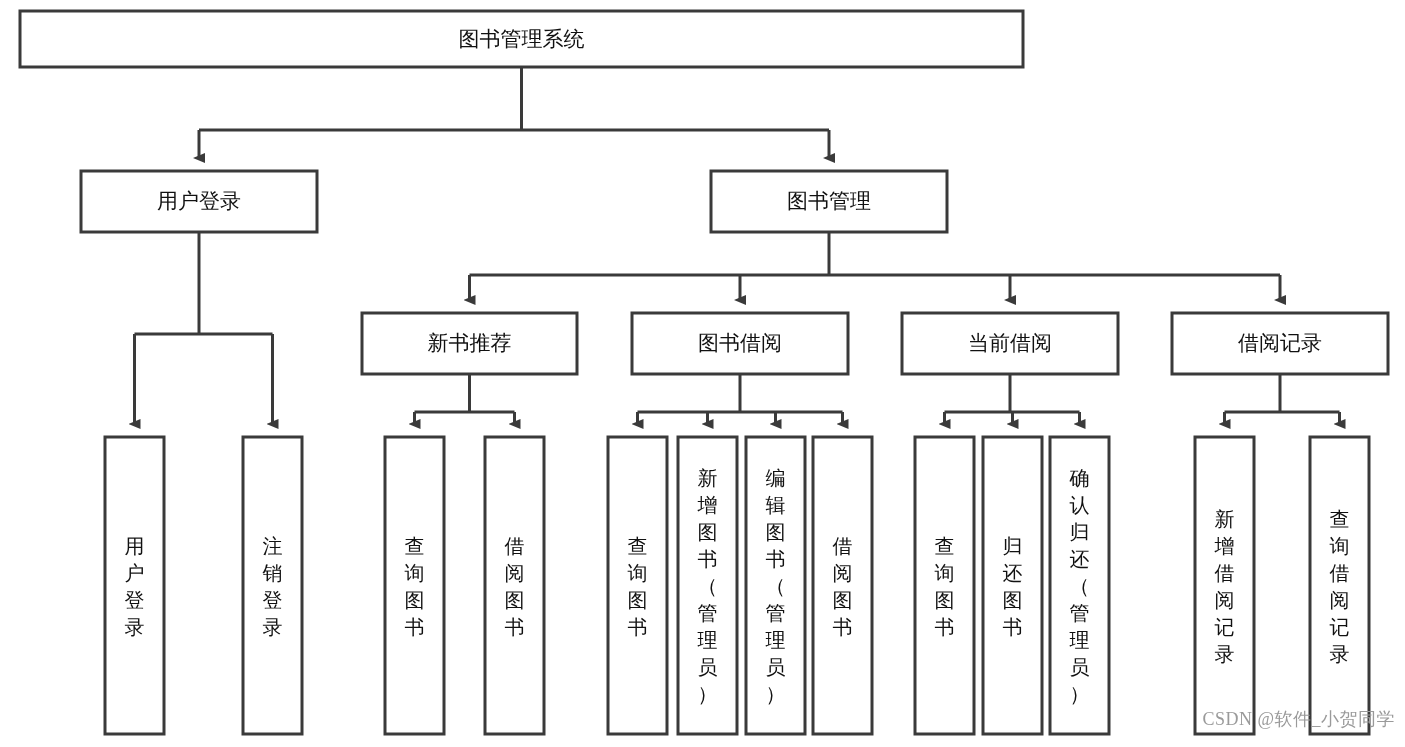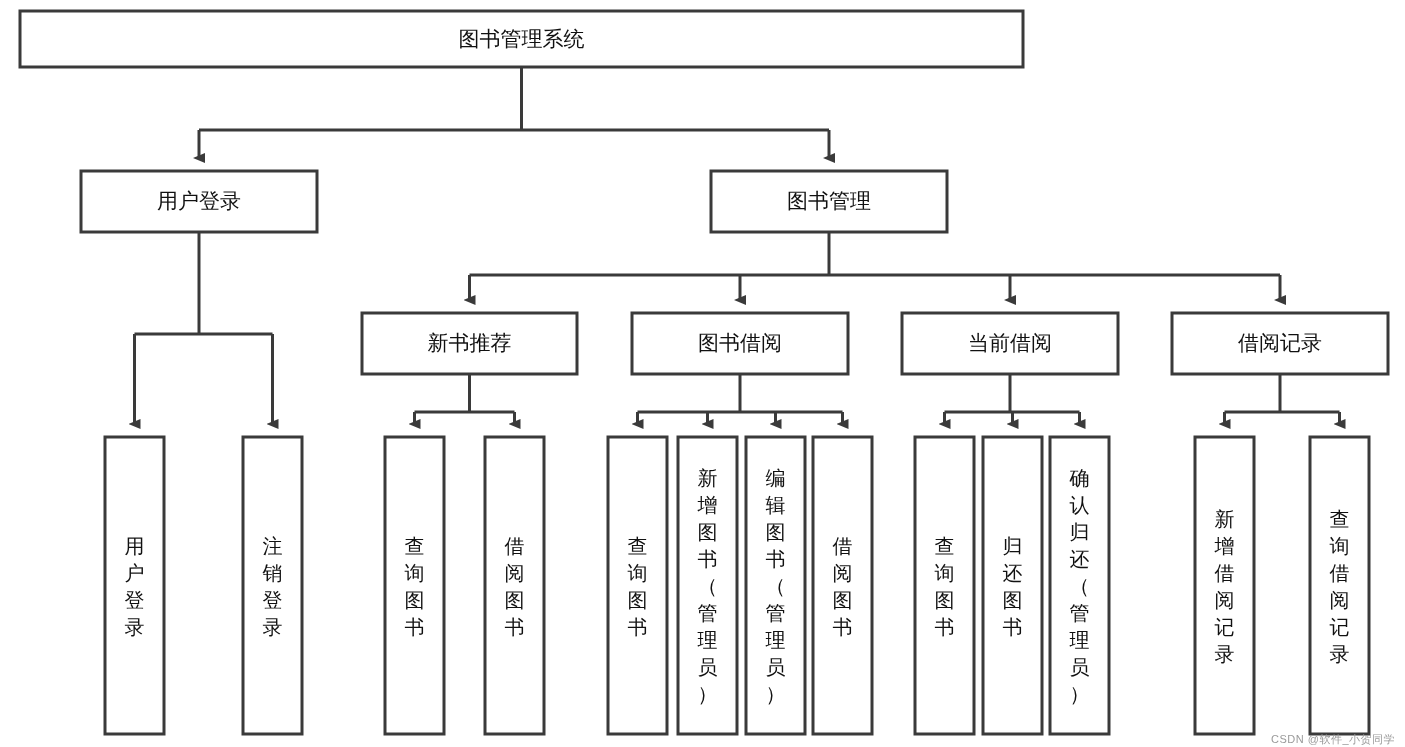--- a/index.html
+++ b/index.html
@@ -50,23 +50,23 @@
     stroke-width: 3;
     fill: none;
   }
   .arrow-head {
     fill: #3a3a3a;
     stroke: none;
   }
   .watermark {
     position: absolute;
     right: 10px;
-    bottom: 0;
-    font-family: Liberation Sans, sans-serif;
-    font-size: 11px;
+    bottom: 16px;
+    font-family: Liberation Serif, serif;
+    font-size: 18px;
     color: #9a9a9a;
     white-space: nowrap;
     letter-spacing: 0.5px;
     pointer-events: none;
   }
 </style>
 </head>
 <body>
 
 <div id="diagram-root">

